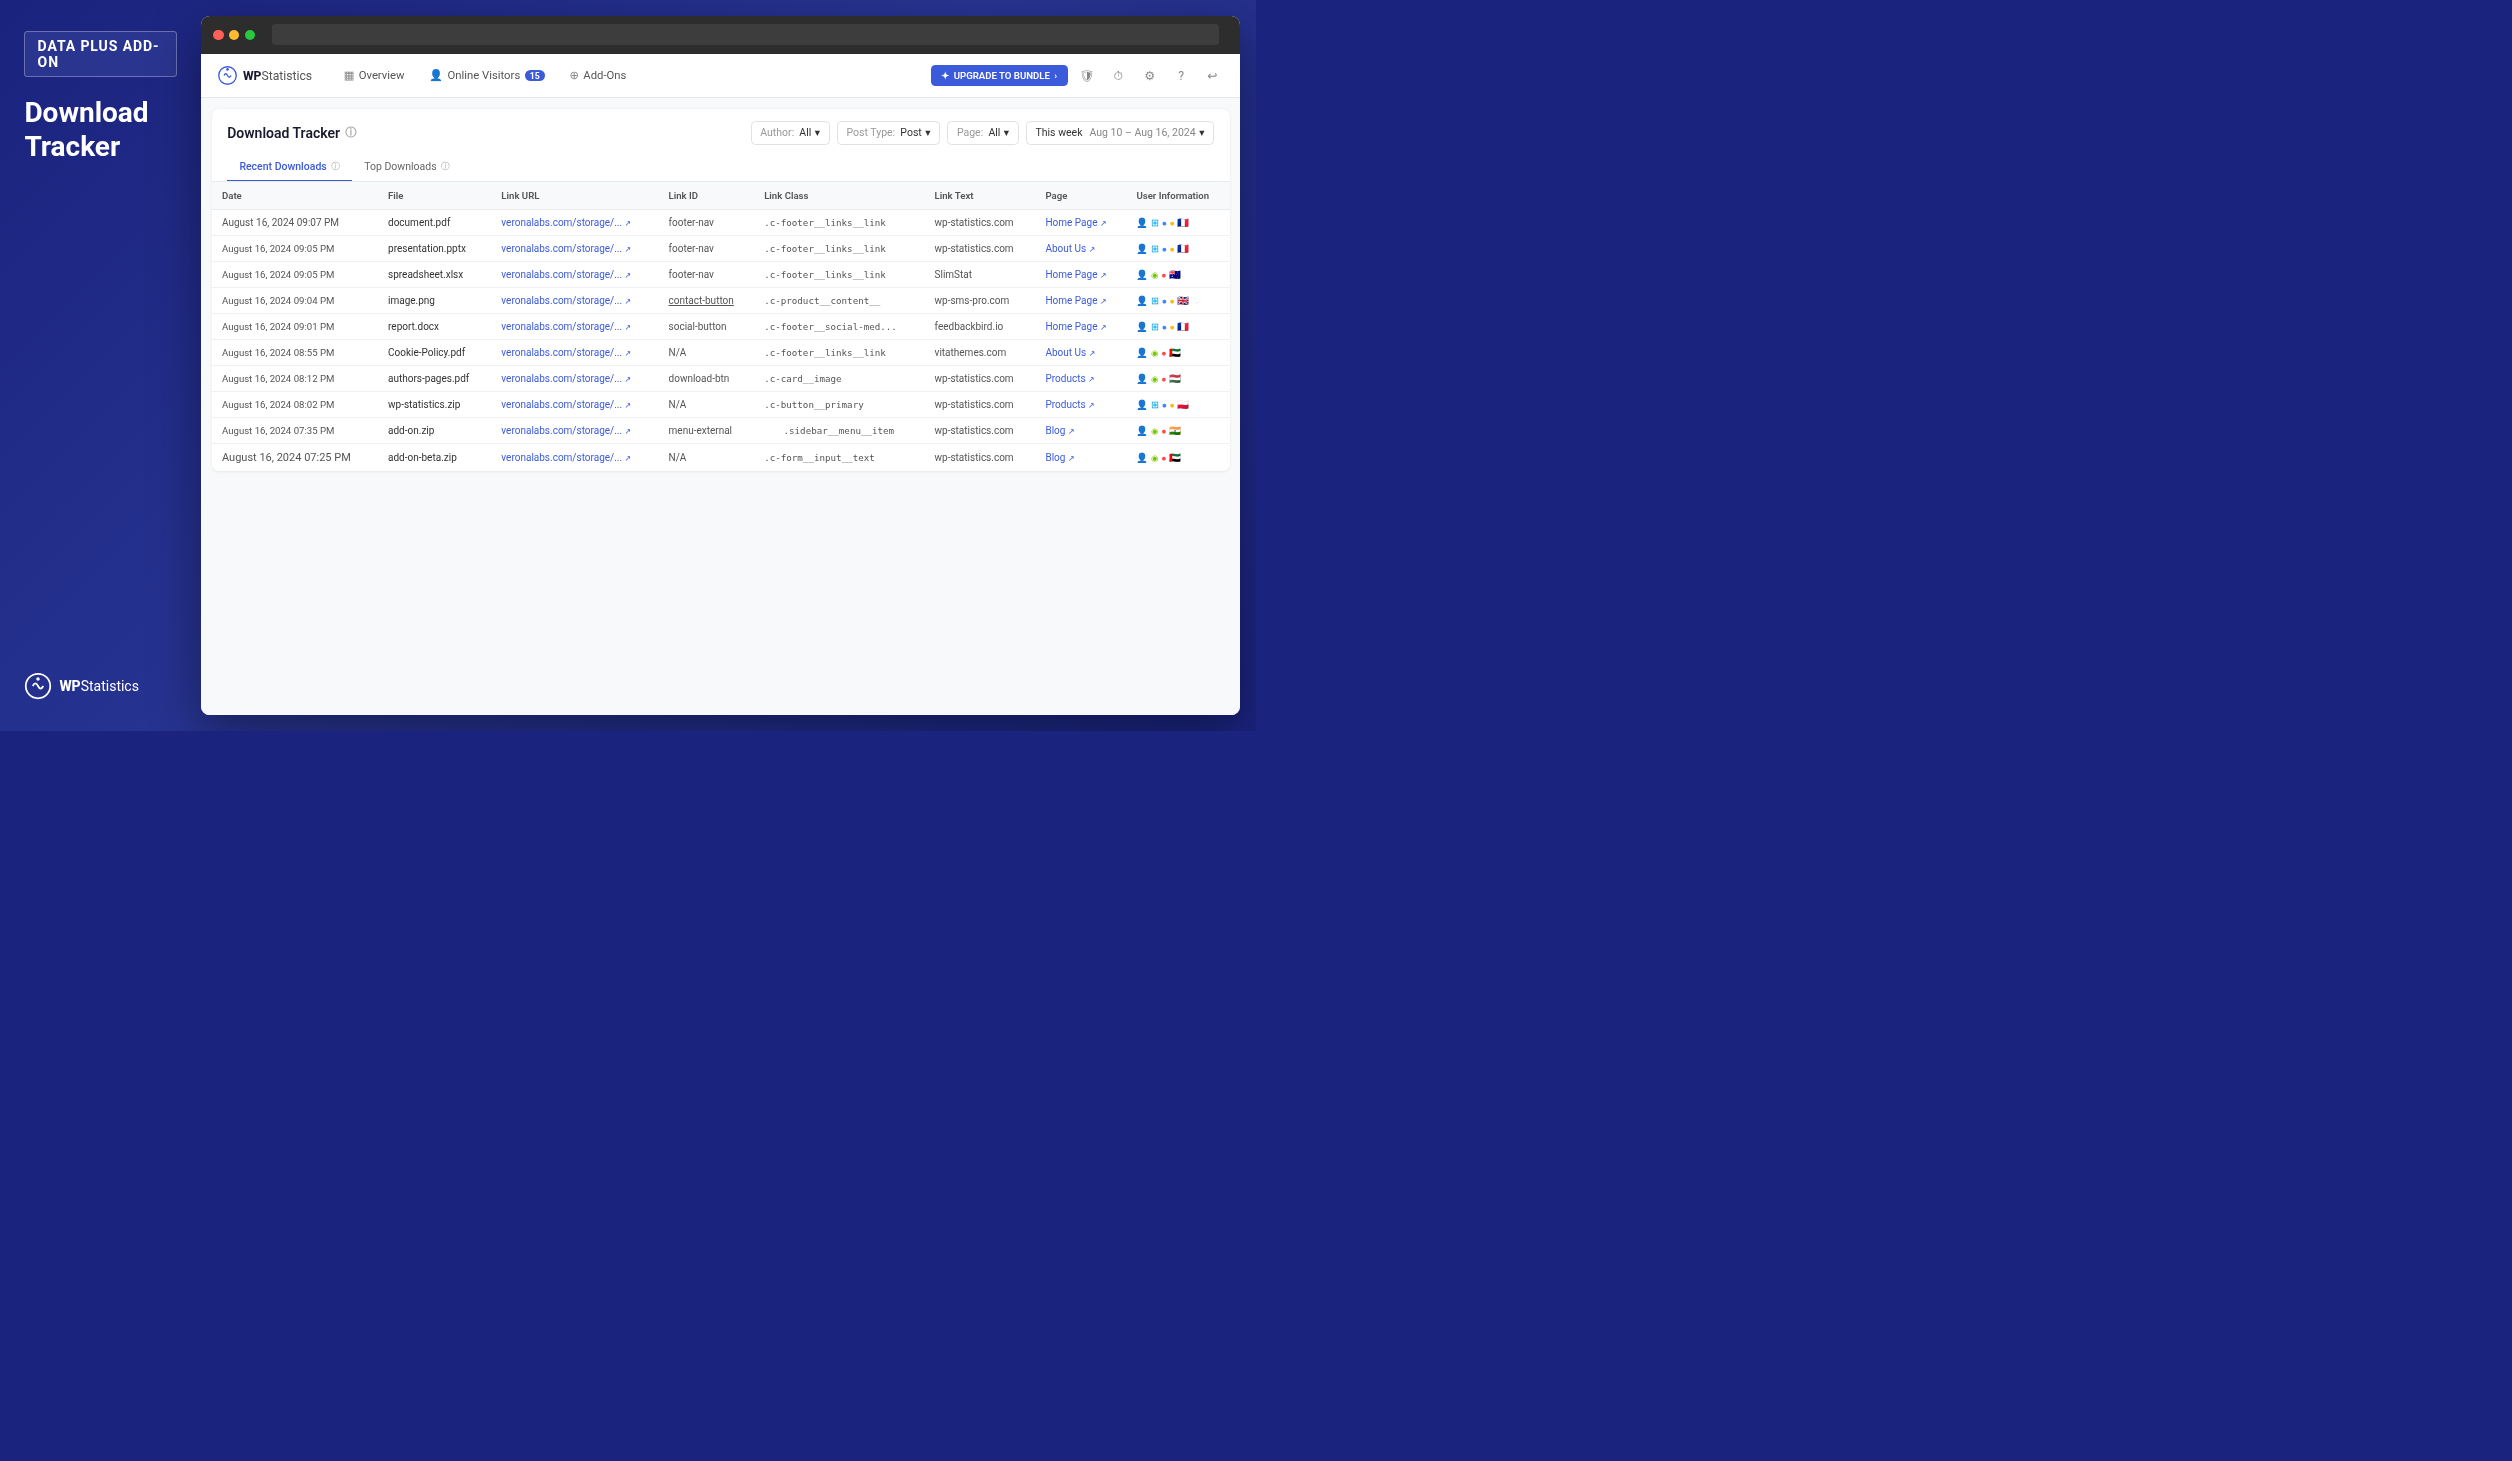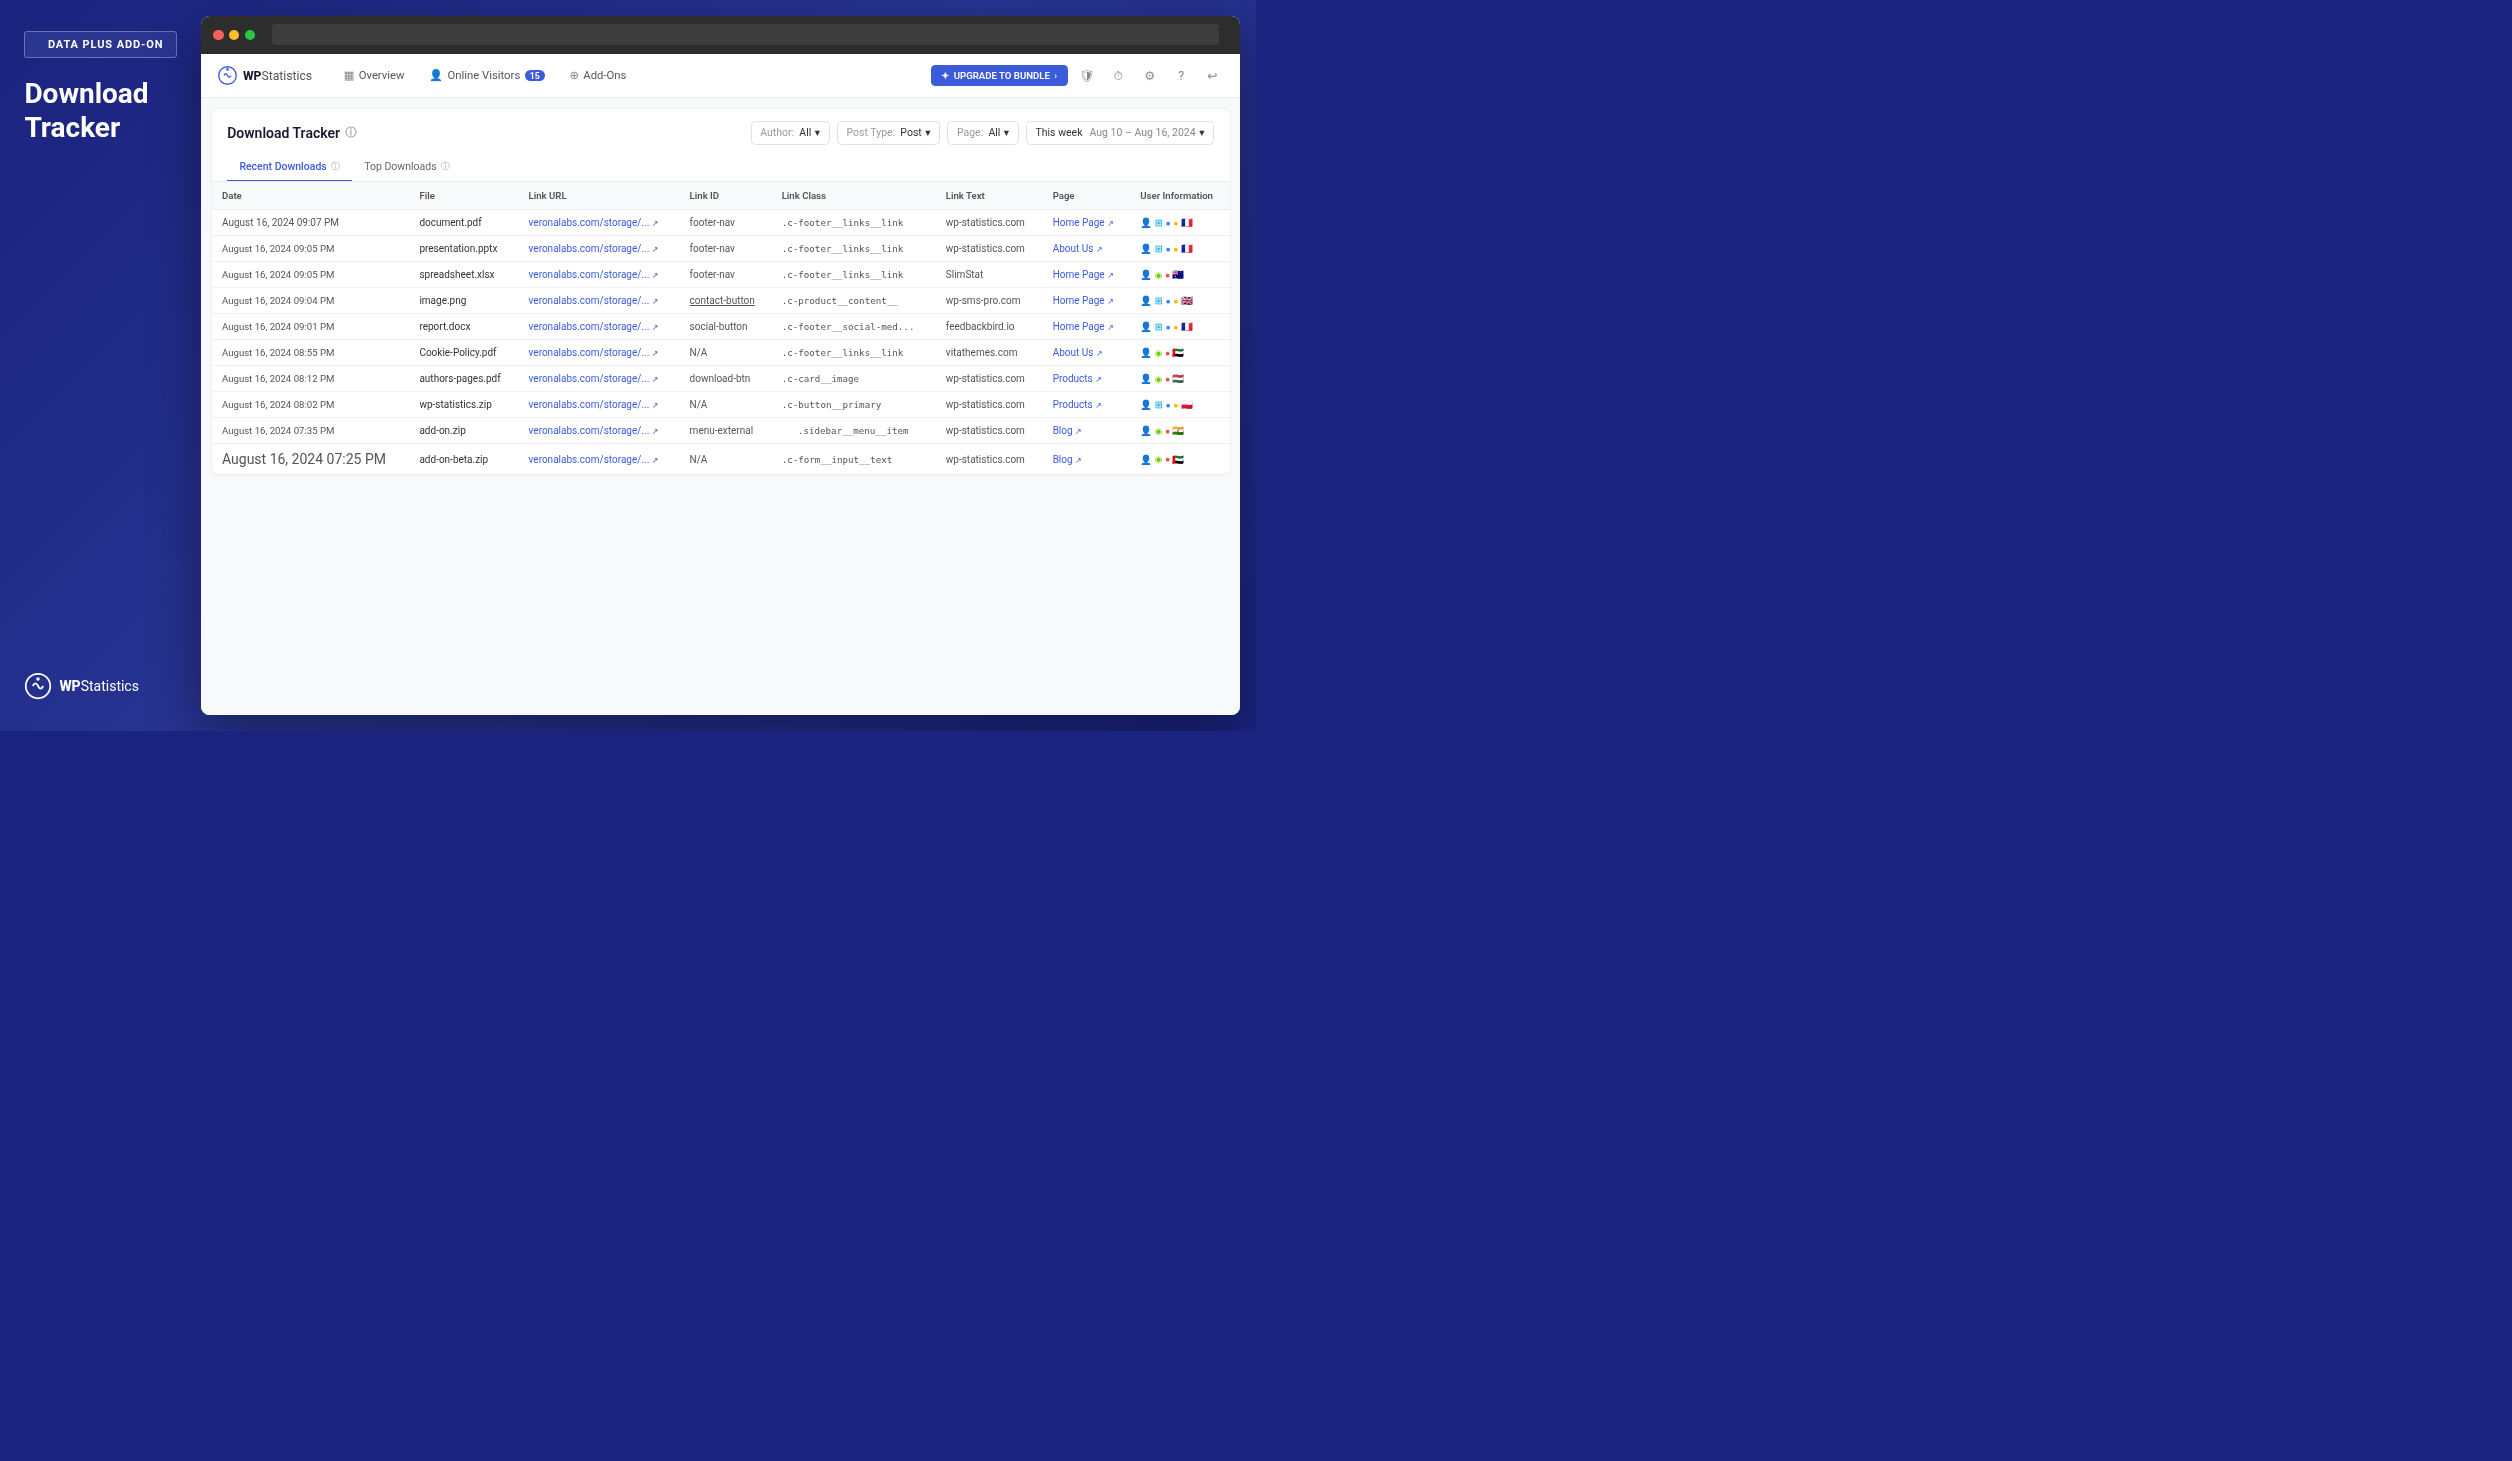--- a/index.html
+++ b/index.html
@@ -27,28 +27,27 @@
       padding: 31px 24.4px;
       display: flex;
       flex-direction: column;
       color: white;
       flex-shrink: 0;
     }
     .addon-badge {
       background: #2a3590;
       border: 0.9px solid rgba(255,255,255,0.3);
       color: white;
-      font-size: 11px;
+      font-size: 14px;
       font-weight: 700;
       letter-spacing: 0.9px;
       padding: 6.1px 12.2px;
       border-radius: 3.5px;
       display: inline-block;
       margin-bottom: 19px;
-      text-align: right;
     }
     .page-title {
       font-size: 28px;
       font-weight: 700;
       color: white;
       line-height: 1.2;
       margin-bottom: 19px;
     }
     .page-description {
       font-size: 12.2px;
@@ -595,21 +594,21 @@
                   <td>
                     <div style="display:flex;align-items:center;gap:2.6px">
                       <span style="color:#aaa;font-size:9.6px">👤</span>
                       <span style="color:#78c800;font-size:8.7px">◉</span>
                       <span style="color:#ff4b4b;font-size:8.7px">●</span>
                       <span style="font-size:9.6px">🇮🇳</span>
                     </div>
                   </td>
                 </tr>
                 <tr>
-                  <td style="color: rgb(85, 85, 85); font-size: 14px;">August 16, 2024 07:25 PM</td>
+                  <td style="color: rgb(85, 85, 85); font-size: 11px;">August 16, 2024 07:25 PM</td>
                   <td>add-on-beta.zip</td>
                   <td><span style="color:#3b5bdb;cursor:pointer">veronalabs.com/storage/... <span style="font-size:7.9px">↗</span></span></td>
                   <td style="color: rgb(85, 85, 85);">N/A</td>
                   <td style="color: rgb(85, 85, 85); font-family: monospace; font-size: 9.2px;">.c-form__input__text</td>
                   <td style="color: rgb(85, 85, 85);">wp-statistics.com</td>
                   <td><span style="color:#3b5bdb;cursor:pointer">Blog <span style="font-size:7.9px">↗</span></span></td>
                   <td>
                     <div style="display:flex;align-items:center;gap:2.6px">
                       <span style="color:#aaa;font-size:9.6px">👤</span>
                       <span style="color:#78c800;font-size:8.7px">◉</span>

